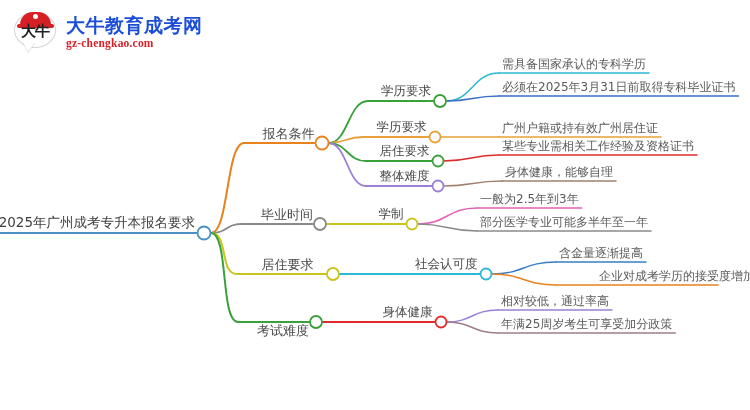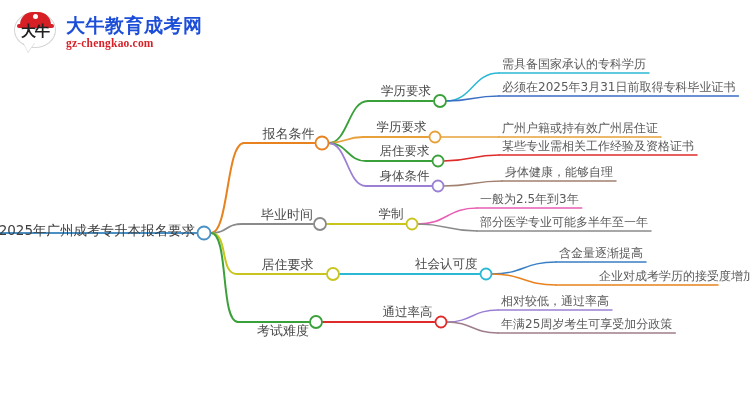--- a/index.html
+++ b/index.html
@@ -217,36 +217,36 @@
       <circle cx="320" cy="224" r="6" fill="#ffffff" stroke="#8a8a8a" stroke-width="1.8"></circle>
       <circle cx="412" cy="224" r="5.5" fill="#ffffff" stroke="#c9c41e" stroke-width="1.8"></circle>
       <circle cx="333" cy="274" r="6" fill="#ffffff" stroke="#c9c41e" stroke-width="1.8"></circle>
       <circle cx="486" cy="274" r="5.5" fill="#ffffff" stroke="#2bb8d4" stroke-width="1.8"></circle>
       <circle cx="316" cy="322" r="6" fill="#ffffff" stroke="#3aa03a" stroke-width="1.8"></circle>
       <circle cx="441" cy="322" r="5.5" fill="#ffffff" stroke="#e02b2b" stroke-width="1.8"></circle>
     </g>
 </svg>
 
 <div id="labels">
-    <div class="node-label lvl-root" style="left: -1.35938px; top: 216px; margin-top: 8px;">2025年广州成考专升本报名要求</div>
+    <div class="node-label lvl-root" style="left: -1.35938px; top: 216px;">2025年广州成考专升本报名要求</div>
     <div class="node-label lvl-1" style="left: 262.5px; top: 127px;">报名条件</div>
     <div class="node-label lvl-2" style="left: 381px; top: 85px;">学历要求</div>
     <div class="node-label lvl-3" style="left: 502px; top: 57.5px; text-align: right;">需具备国家承认的专科学历</div>
     <div class="node-label lvl-3" style="left: 502px; top: 80.5px;">必须在2025年3月31日前取得专科毕业证书</div>
     <div class="node-label lvl-2" style="left: 376.5px; top: 121px;">学历要求</div>
     <div class="node-label lvl-3" style="left: 502px; top: 121.5px;">广州户籍或持有效广州居住证</div>
     <div class="node-label lvl-2" style="left: 379.5px; top: 145px;">居住要求</div>
     <div class="node-label lvl-3" style="left: 502px; top: 139.5px;">某些专业需相关工作经验及资格证书</div>
-    <div class="node-label lvl-2" style="left: 379.5px; top: 170px;">身体条件</div>
+    <div class="node-label lvl-2" style="left: 379.5px; top: 170px;">整体难度</div>
     <div class="node-label lvl-3" style="left: 505px; top: 165.5px; font-family: Liberation Serif, serif;">身体健康，能够自理</div>
     <div class="node-label lvl-1" style="left: 261px; top: 208px;">毕业时间</div>
     <div class="node-label lvl-2" style="left: 378.5px; top: 208px;">学制</div>
     <div class="node-label lvl-3" style="left: 480px; top: 192.5px;">一般为2.5年到3年</div>
     <div class="node-label lvl-3" style="left: 480px; top: 215.5px;">部分医学专业可能多半年至一年</div>
     <div class="node-label lvl-1" style="left: 261.5px; top: 258px;">居住要求</div>
     <div class="node-label lvl-2" style="left: 415px; top: 258px;">社会认可度</div>
     <div class="node-label lvl-3" style="left: 559px; top: 246.5px;">含金量逐渐提高</div>
     <div class="node-label lvl-3" style="left: 559px; top: 269.5px; margin-left: 40px;">企业对成考学历的接受度增加</div>
     <div class="node-label lvl-1" style="left: 257px; top: 324px;">考试难度</div>
-    <div class="node-label lvl-2" style="left: 382.5px; top: 306px;">通过率高</div>
+    <div class="node-label lvl-2" style="left: 382.5px; top: 306px;">身体健康</div>
     <div class="node-label lvl-3" style="left: 501px; top: 294.5px;">相对较低，通过率高</div>
     <div class="node-label lvl-3" style="left: 501px; top: 317.5px;">年满25周岁考生可享受加分政策</div>
   </div>
 
 </body></html>

